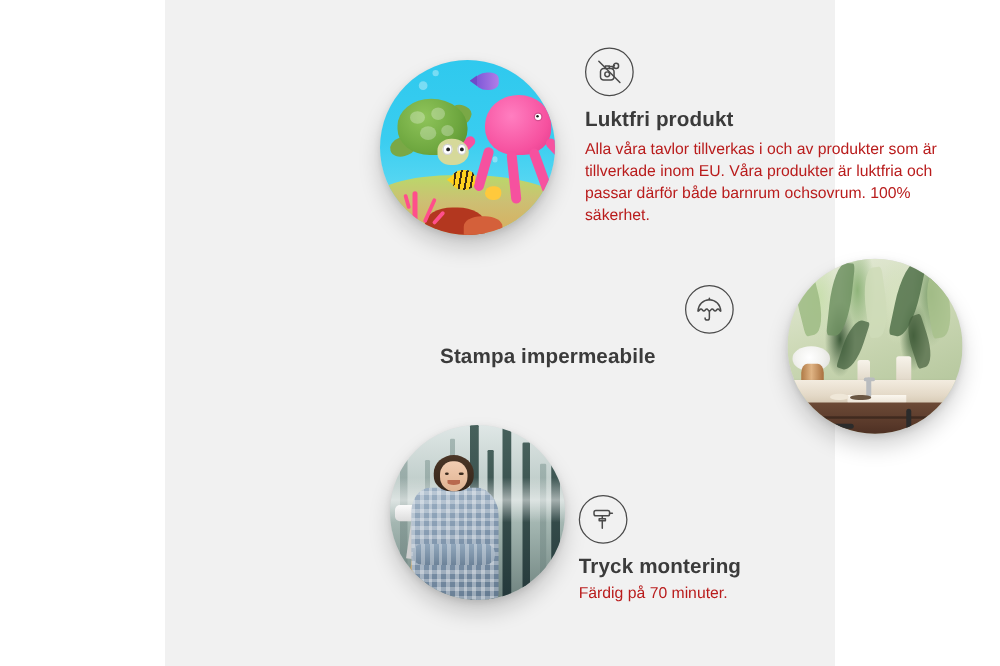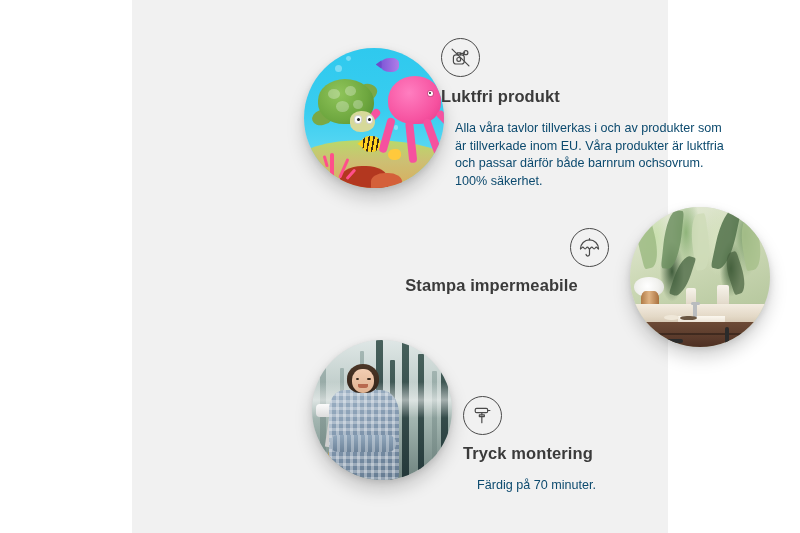--- a/index.html
+++ b/index.html
@@ -141,29 +141,29 @@
     border:1.4px solid #4a4a4a;
     display:flex;align-items:center;justify-content:center;
     box-sizing:border-box;
   }
   .ic svg{display:block;}
   h3.title{
     margin:0;padding:0;
     font-size:16.5px;font-weight:bold;color:#3b3b3b;letter-spacing:.1px;
   }
   p.desc{
-    margin:14px;padding:0;
-    font-size:12.6px;line-height:17.5px;color:#0c4a6e;
-  }
-  
-  #feat-odourless{left:309px;top:38px;width:305px;}
+    margin:0;padding:0;
+    font-size:12.6px;line-height:17.5px;color:#b91c1c;
+  }
+  
+  #feat-odourless{left:336px;top:38px;width:305px;}
   #feat-odourless .icon-circle{margin-bottom:10px;}
   #feat-odourless h3.title{margin-bottom:5px;}
   
-  #feat-waterproof{left:242px;top:228px;width:235px;text-align:center;}
+  #feat-waterproof{left:220px;top:228px;width:235px;text-align:left;}
   #feat-waterproof .icon-wrap{display:flex;justify-content:flex-end;margin-bottom:9px;}
   #feat-waterproof h3.title{margin-bottom:4px;}
   
   #feat-assembly{left:331px;top:396px;width:230px;}
   #feat-assembly .icon-circle{margin-bottom:9px;}
   #feat-assembly h3.title{margin-bottom:3px;}
 </style>
 </head>
 <body>
 

